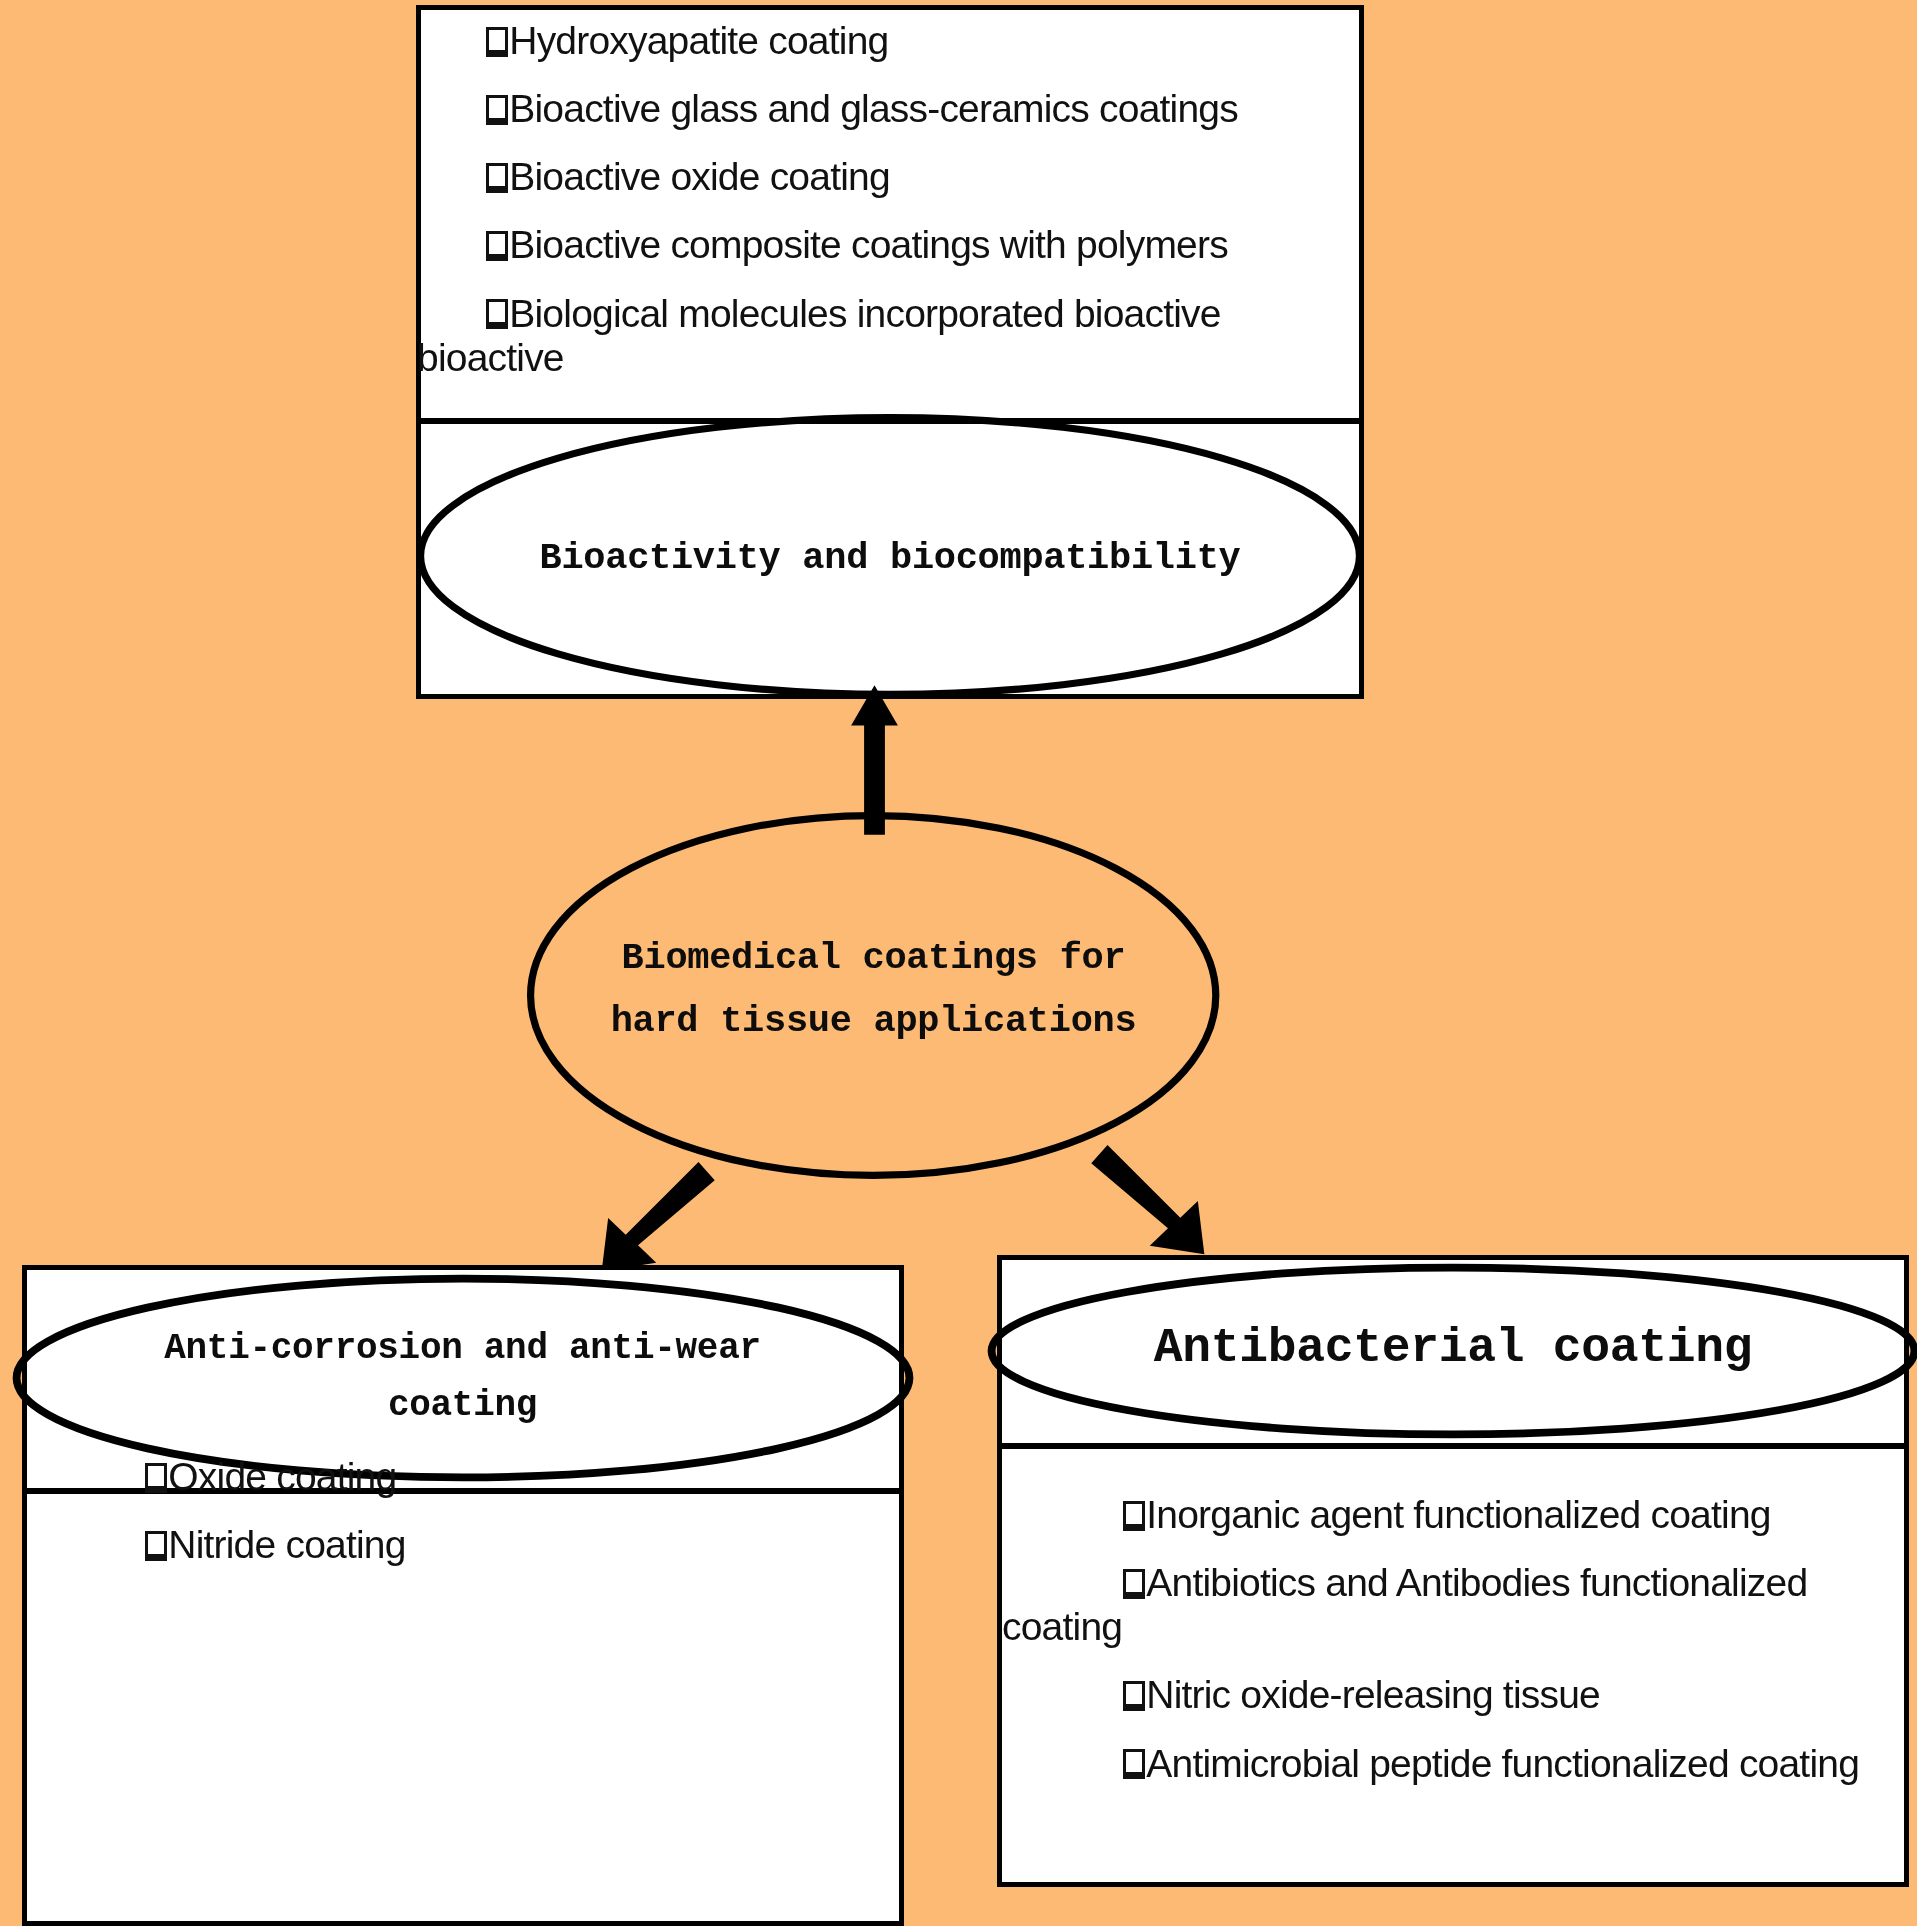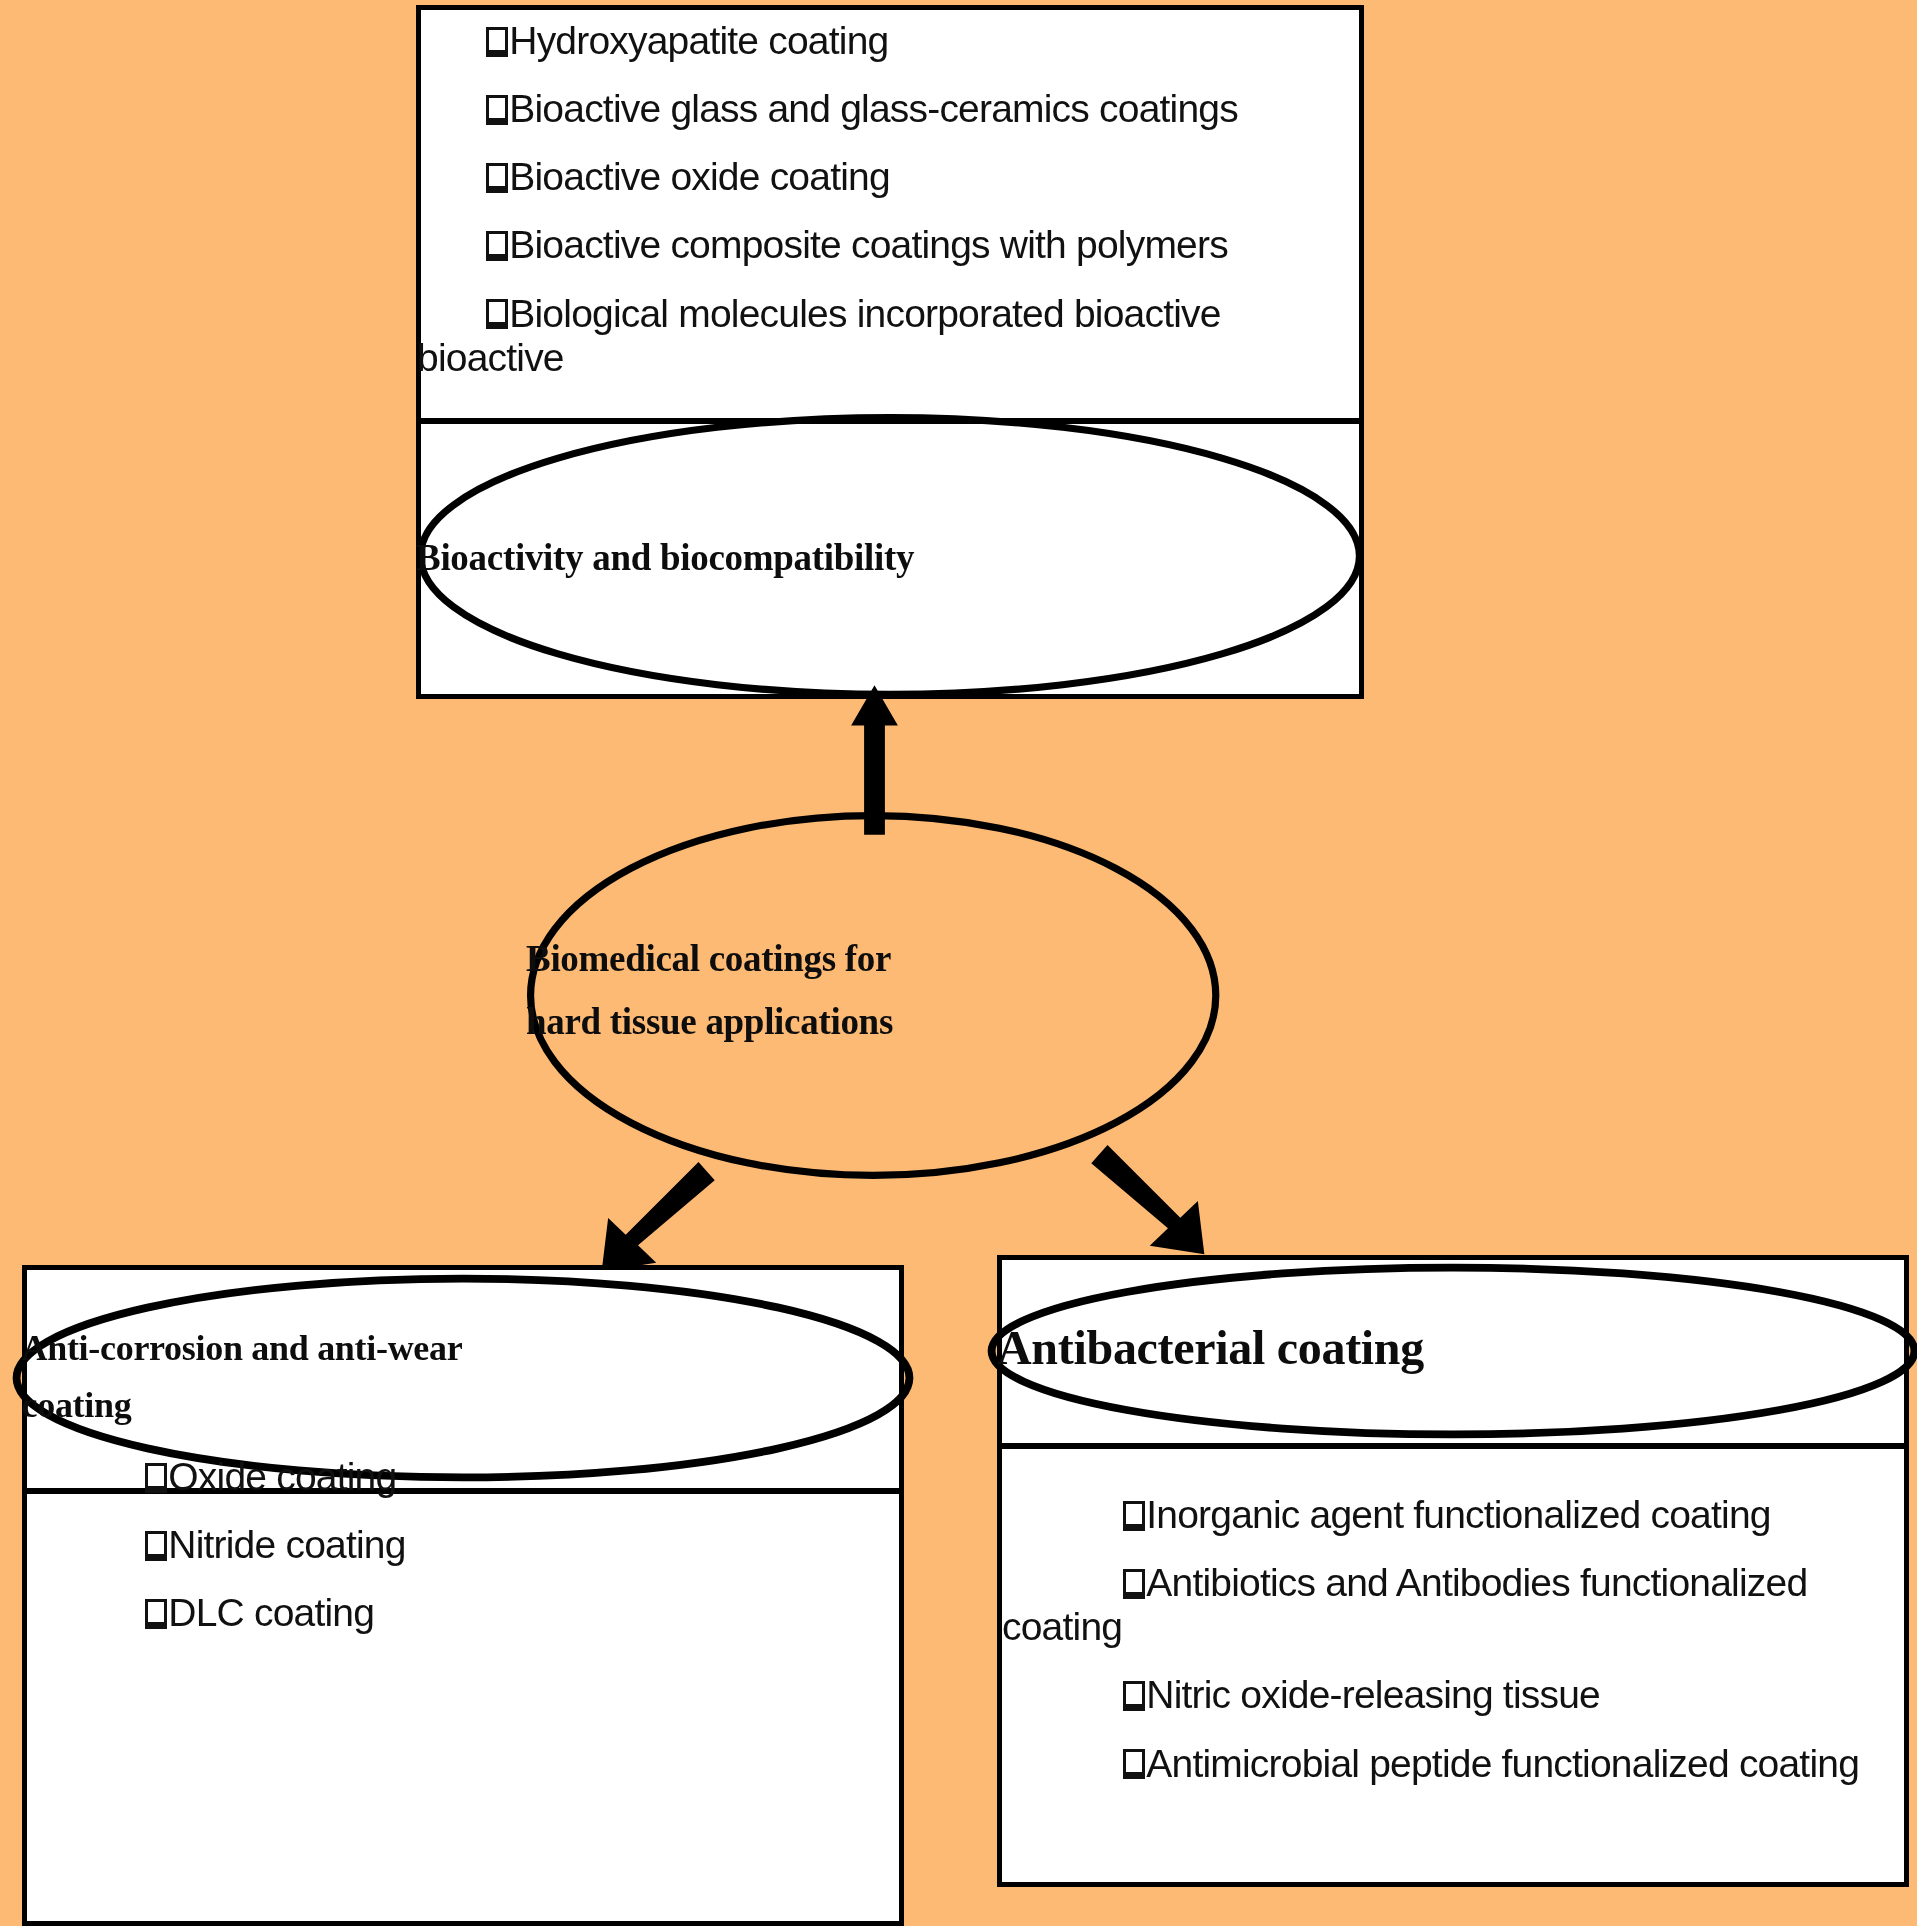--- a/index.html
+++ b/index.html
@@ -66,22 +66,22 @@
   }
 
   
   .ellipse-svg {
     position: absolute;
     overflow: visible;
     pointer-events: none;
   }
   .ellipse-label {
     position: absolute;
-    text-align: left;
-    font-family: Liberation Serif, serif;
+    text-align: center;
+    font-family: Liberation Mono, monospace;
     font-weight: bold;
     color: #0d0d0d;
     letter-spacing: -0.3px;
   }
 
   .arrow-svg {
     position: absolute;
     overflow: visible;
   }
 </style>
@@ -150,23 +150,20 @@
     <div>coating</div>
   </div>
 
   <div class="bullet-list" style="left:145px; top:1457px; width:718px;">
     <span class="bullet-line">
       <span class="bullet-glyph"></span><span>Oxide coating</span>
     </span>
     <span class="bullet-line">
       <span class="bullet-glyph"></span><span>Nitride coating</span>
     </span>
-    <span class="bullet-line">
-      <span class="bullet-glyph"></span><span>DLC coating</span>
-    </span>
   </div>
 
   <div class="node-box" style="left:997px; top:1255px; width:912px; height:632px;">
     <div class="divider" style="top:183px;"></div>
   </div>
 
   <svg class="ellipse-svg" style="left:987px; top:1263px; width:932px; height:176px;" viewBox="0 0 1428 270" preserveAspectRatio="none">
     <ellipse cx="714" cy="135" rx="707" ry="128" fill="none" stroke="#000000" stroke-width="12"></ellipse>
   </svg>
   <div class="ellipse-label" style="left:997px; top:1328px; width:912px; font-size:48px; line-height:40px;">Antibacterial coating</div>

